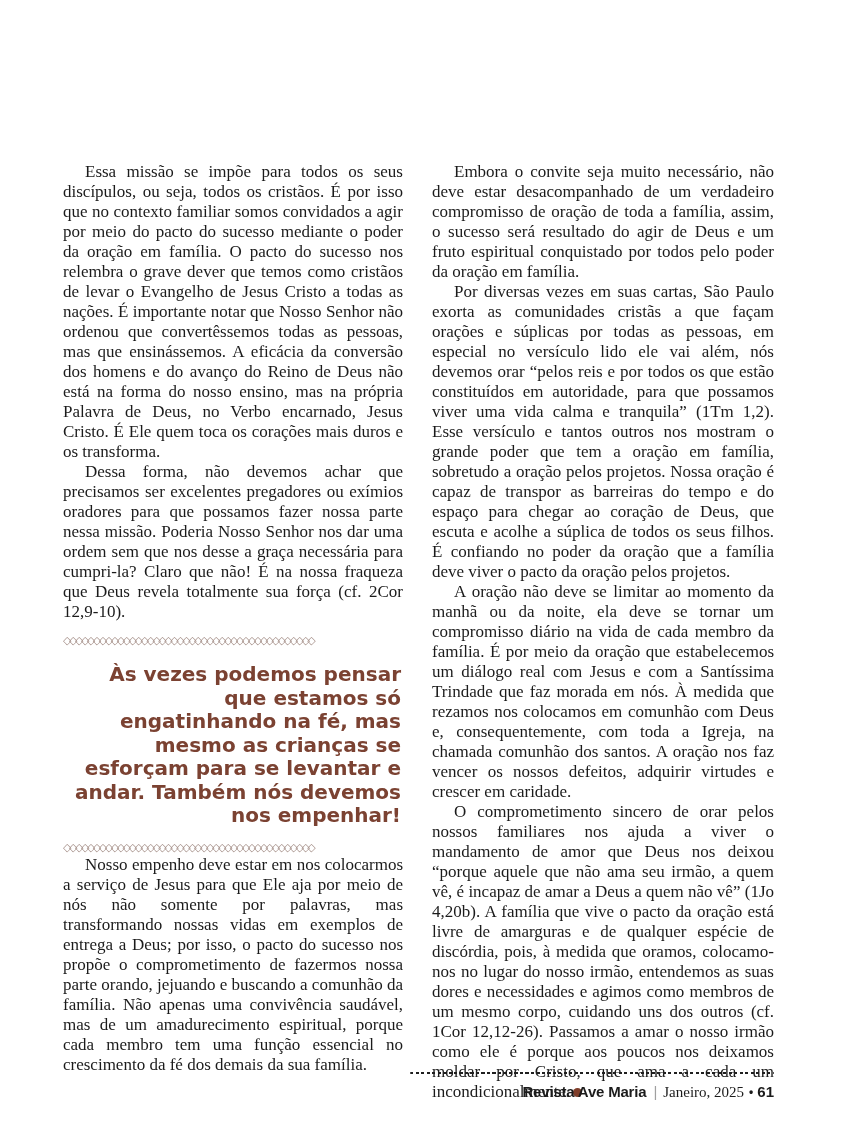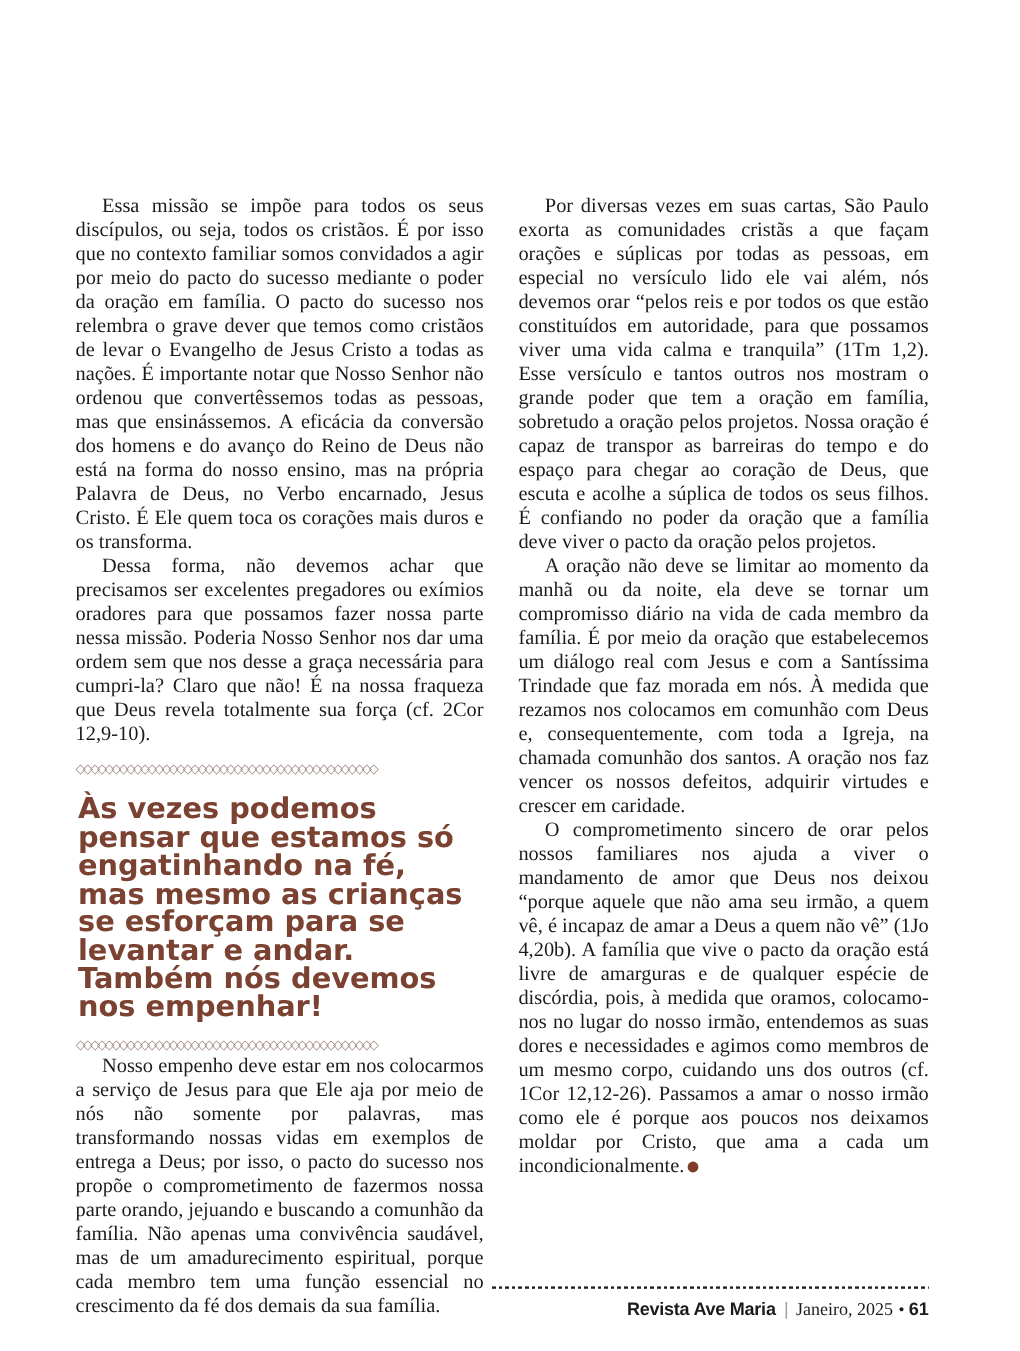--- a/index.html
+++ b/index.html
@@ -2,21 +2,21 @@
 <html lang="pt" style="--text-color: #1b1b1b; --quote-color: #7b4232; --divider-color: #9f8880; --dot-color: #7e3d29; --sep-color: #a0a0a0;"><head>
 <meta charset="utf-8">
 <style>
   :root{
     --text-color:#1b1b1b;
     --quote-color:#7b4232;
     --divider-color:#9f8880;
     --dot-color:#7e3d29;
     --sep-color:#a0a0a0;
   }
-  *{margin:0;padding:0;box-sizing:border-box;}
+  *{margin:0;padding:0;box-sizing:border-box;border-radius:14px;}
   html,body{background:#ffffff;}
   .page{
     position:relative;
     width:850px;height:1126px;
     background:#ffffff;
     overflow:hidden;
     font-family:"Liberation Serif", serif;
     color:var(--text-color);
   }
   .column{
@@ -39,24 +39,24 @@
     color:var(--divider-color);
     white-space:nowrap;
     overflow:hidden;
     text-indent:0;
     margin:13px 0 0 0;
     text-align:left;
   }
   .pull-quote{
     font-family:"DejaVu Sans", sans-serif;
     font-weight:bold;
-    font-size:24px;
+    font-size:20px;
     line-height:23.5px;
     color:var(--quote-color);
-    text-align:left;
+    text-align:right;
     text-indent:0;
     margin:16px 2px 14px 2px;
   }
   .after-quote{margin-top:1px;}
   .end-dot{
     display:inline-block;
     width:9px;height:9px;
     border-radius:50%;
     background:var(--dot-color);
     margin-left:3px;
@@ -116,20 +116,21 @@
     <div class="diamond-row">◇◇◇◇◇◇◇◇◇◇◇◇◇◇◇◇◇◇◇◇◇◇◇◇◇◇◇◇◇◇◇◇◇◇◇◇◇◇◇◇◇◇</div>
 
     <div class="pull-quote">Às vezes podemos pensar que estamos só engatinhando na fé, mas mesmo as crianças se esforçam para se levantar e andar. Também nós devemos nos empenhar!</div>
 
     <div class="diamond-row" style="margin-top:0;">◇◇◇◇◇◇◇◇◇◇◇◇◇◇◇◇◇◇◇◇◇◇◇◇◇◇◇◇◇◇◇◇◇◇◇◇◇◇◇◇◇◇</div>
 
     <p class="para after-quote">Nosso empenho deve estar em nos colocarmos a serviço de Jesus para que Ele aja por meio de nós não somente por palavras, mas transformando nossas vidas em exemplos de entrega a Deus; por isso, o pacto do sucesso nos propõe o comprometimento de fazermos nossa parte orando, jejuando e buscando a comunhão da família. Não apenas uma convivência saudável, mas de um amadurecimento espiritual, porque cada membro tem uma função essencial no crescimento da fé dos demais da sua família.</p>
   </div>
 
   <div class="column column-right">
+    <p class="para">Embora o convite seja muito necessário, não deve estar desacompanhado de um verdadeiro compromisso de oração de toda a família, assim, o sucesso será resultado do agir de Deus e um fruto espiritual conquistado por todos pelo poder da oração em família.</p>
     <p class="para">Por diversas vezes em suas cartas, São Paulo exorta as comunidades cristãs a que façam orações e súplicas por todas as pessoas, em especial no versículo lido ele vai além, nós devemos orar “pelos reis e por todos os que estão constituídos em autoridade, para que possamos viver uma vida calma e tranquila” (1Tm 1,2). Esse versículo e tantos outros nos mostram o grande poder que tem a oração em família, sobretudo a oração pelos projetos. Nossa oração é capaz de transpor as barreiras do tempo e do espaço para chegar ao coração de Deus, que escuta e acolhe a súplica de todos os seus filhos. É confiando no poder da oração que a família deve viver o pacto da oração pelos projetos.</p>
     <p class="para">A oração não deve se limitar ao momento da manhã ou da noite, ela deve se tornar um compromisso diário na vida de cada membro da família. É por meio da oração que estabelecemos um diálogo real com Jesus e com a Santíssima Trindade que faz morada em nós. À medida que rezamos nos colocamos em comunhão com Deus e, consequentemente, com toda a Igreja, na chamada comunhão dos santos. A oração nos faz vencer os nossos defeitos, adquirir virtudes e crescer em caridade.</p>
     <p class="para">
       <span>O comprometimento sincero de orar pelos nossos familiares nos ajuda a viver o mandamento de amor que Deus nos deixou “porque aquele que não ama seu irmão, a quem vê, é incapaz de amar a Deus a quem não vê” (1Jo 4,20b). A família que vive o pacto da oração está livre de amarguras e de qualquer espécie de discórdia, pois, à medida que oramos, colocamo-nos no lugar do nosso irmão, entendemos as suas dores e necessidades e agimos como membros de um mesmo corpo, cuidando uns dos outros (cf. 1Cor 12,12-26). Passamos a amar o nosso irmão como ele é porque aos poucos nos deixamos moldar por Cristo, que ama a cada um incondicionalmente.</span><span class="end-dot"></span>
     </p>
   </div>
 
   <div class="footer">
     <div class="footer-rule"></div>
     <div class="footer-text">

